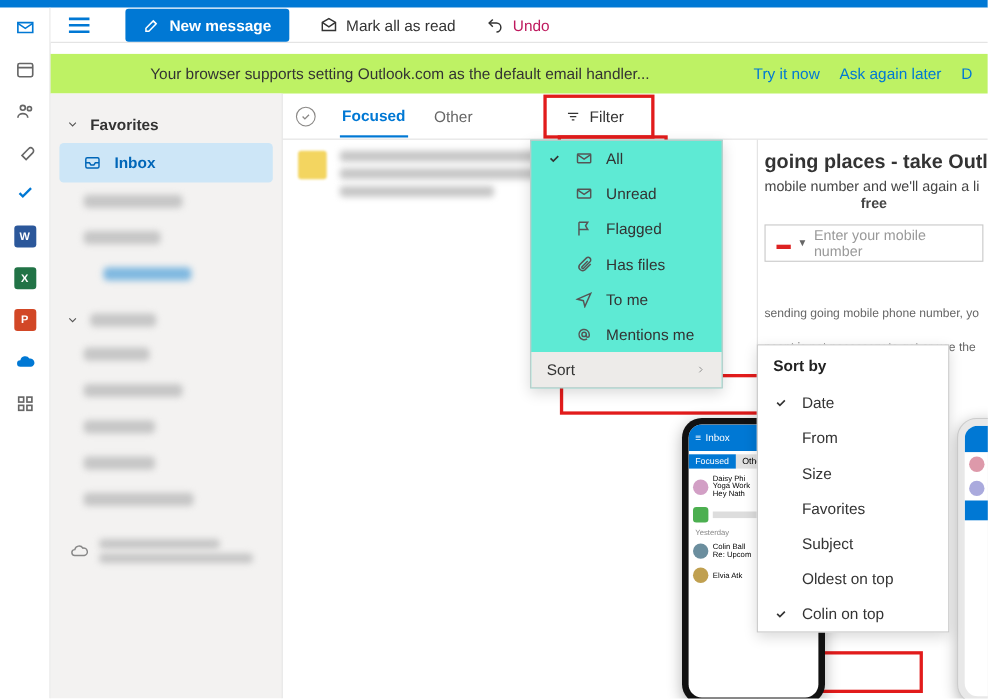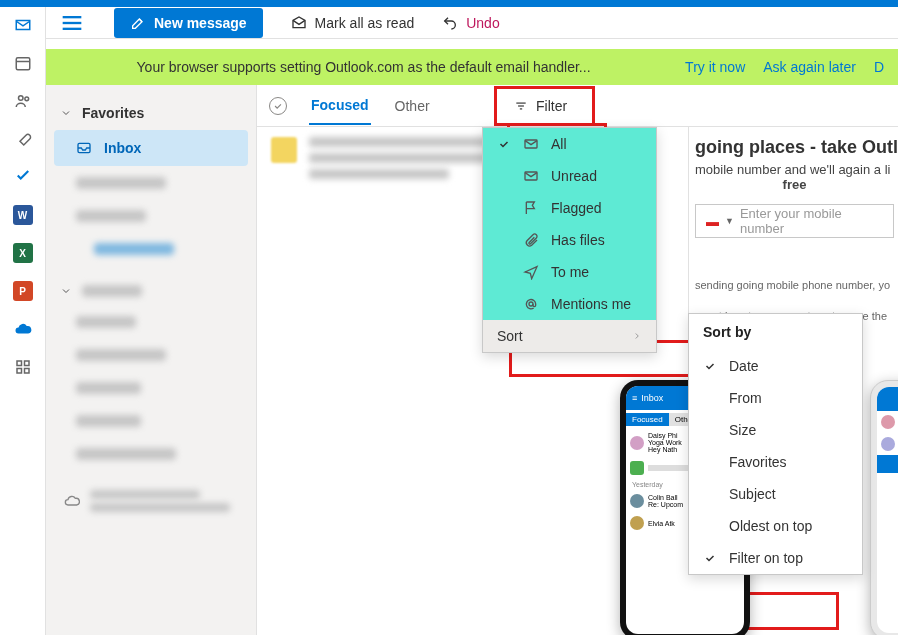--- a/index.html
+++ b/index.html
@@ -433,21 +433,21 @@
   <div class="sort-item">
       <span class="dd-check"></span>
       <span>Oldest on top</span>
     </div>
   <div class="sort-item">
     <span class="dd-check">
         <svg width="12" height="12" viewBox="0 0 24 24" fill="none" stroke="#333" stroke-width="3">
           <polyline points="5 12 10 17 19 8"></polyline>
         </svg>
       </span>
-    <span>Filter on top</span>
+    <span>Colin on top</span>
   </div>
 </div>
 
 <div class="redbox" style="left:498px; top:90px; width:93px; height:32px;"></div>
 <div class="redbox" style="left:511px; top:127px; width:92px; height:29px;"></div>
 <div class="redbox" style="left:535px; top:161px; width:100px; height:30px;"></div>
 <div class="redbox" style="left:513px; top:344px; width:176px; height:29px;"></div>
 <div class="redbox" style="left:695px; top:349px; width:70px; height:30px;"></div>
 <div class="redbox" style="left:695px; top:596px; width:140px; height:30px;"></div>
 

